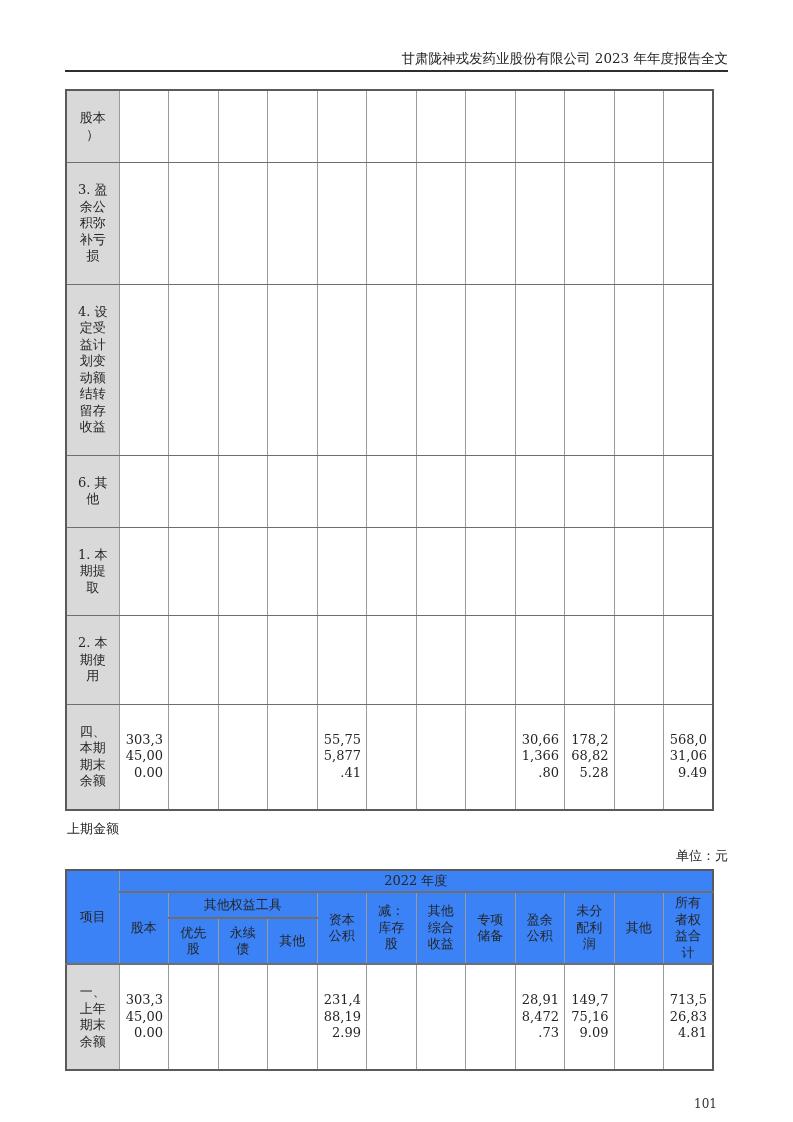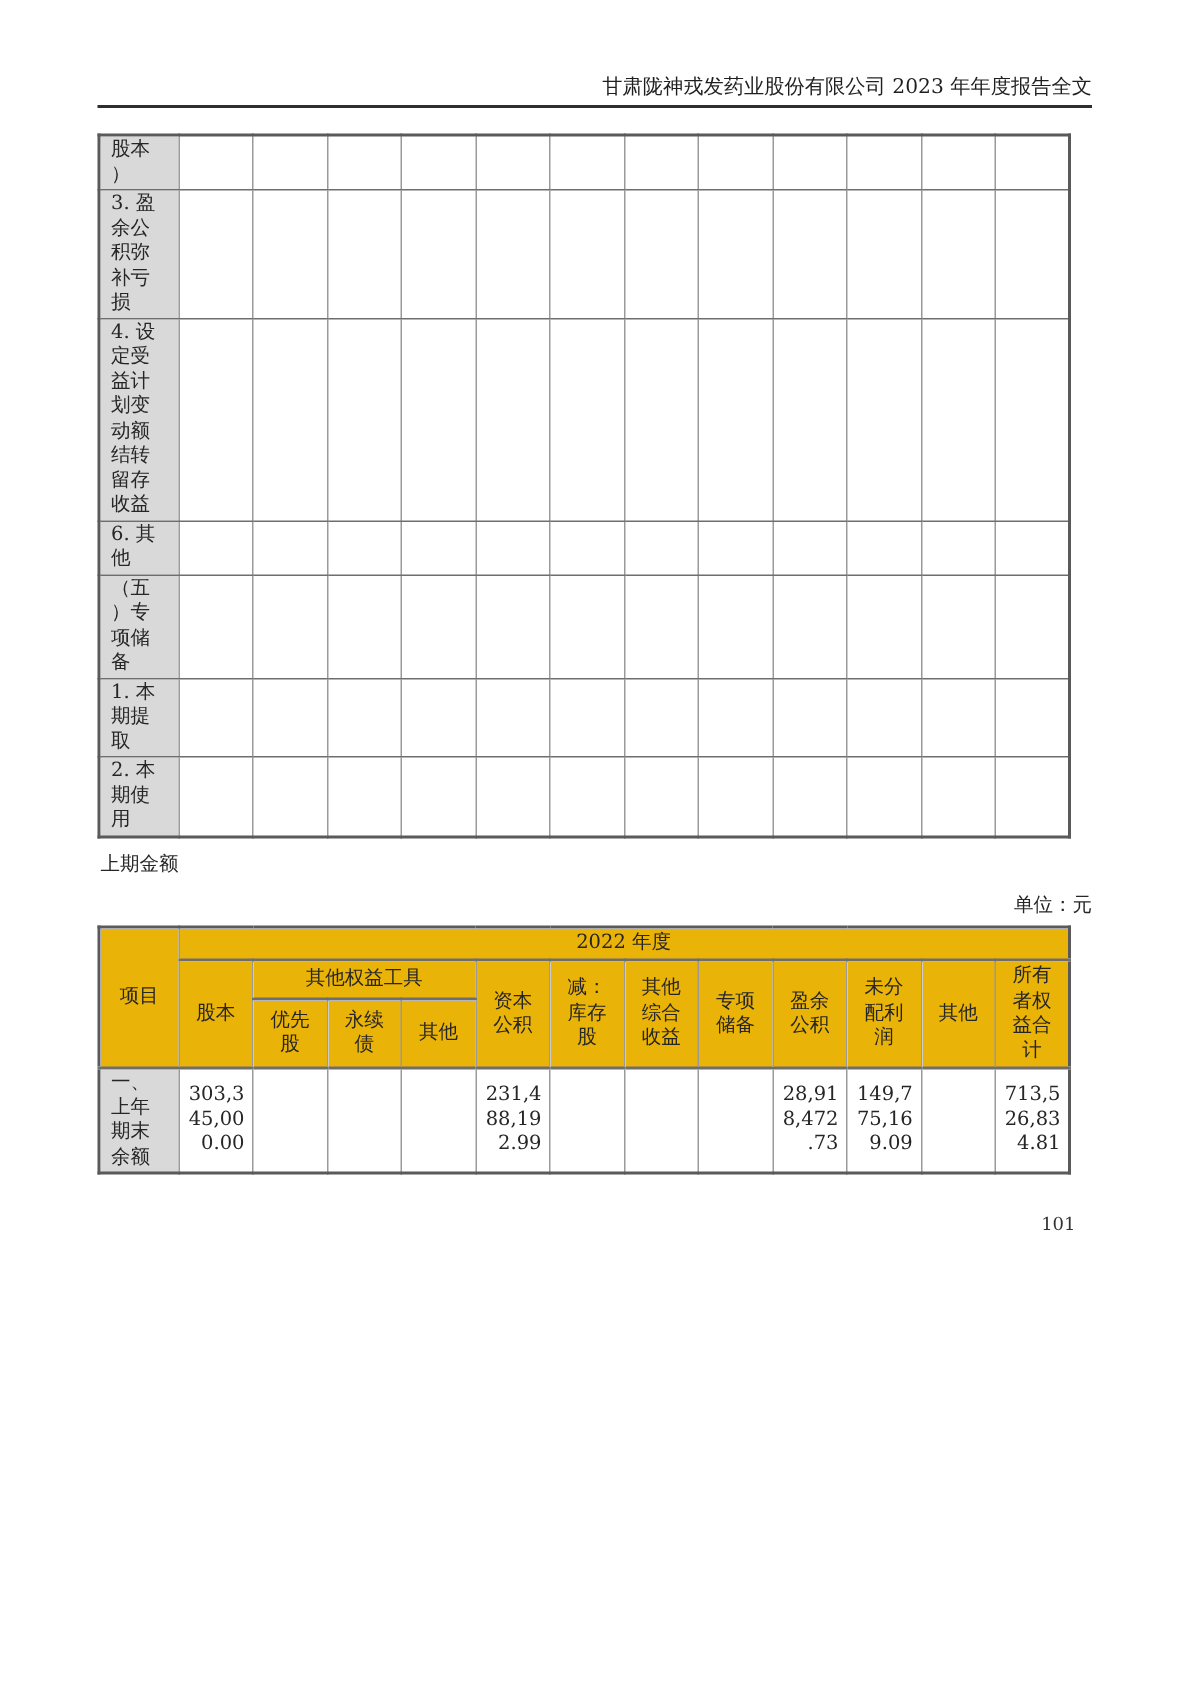--- a/index.html
+++ b/index.html
@@ -38,33 +38,33 @@
     border-top:1px solid #6e6e6e;
     border-bottom:1px solid #6e6e6e;
     line-height:16.5px;
     vertical-align:middle;
     overflow:hidden;
     word-break:break-all;
     line-break:anywhere;
   }
   .tbl td.lbl {
     background:#d9d9d9;
-    padding:1px 7px;
-    text-align:left;
+    padding:19px 7px;
+    text-align:center;
     margin-left:12px;
   }
   .tbl td.num {
     background:#ffffff;
     padding:1.5px 5px;
     text-align:right;
   }
   .t1 { margin-top:17px; }
   .t2 { margin-top:5px; }
   .t2 th {
-    background:#eab308;
+    background:#3b82f6;
     padding:2px 5px;
     font-weight:normal;
     text-align:center;
   }
   .t2 thead th { border-bottom-width:2px; }
   .section-label {
     margin:9px 0 0 67px;
     font-size:13px;
     line-height:17px;
   }
@@ -158,35 +158,20 @@
         <td class="num"></td>
         <td class="num"></td>
         <td class="num"></td>
         <td class="num"></td>
         <td class="num"></td>
         <td class="num"></td>
         <td class="num"></td>
         <td class="num"></td>
       </tr>
       <tr>
-        <td class="lbl">（五）专项储备</td>
-        <td class="num"></td>
-        <td class="num"></td>
-        <td class="num"></td>
-        <td class="num"></td>
-        <td class="num"></td>
-        <td class="num"></td>
-        <td class="num"></td>
-        <td class="num"></td>
-        <td class="num"></td>
-        <td class="num"></td>
-        <td class="num"></td>
-        <td class="num"></td>
-      </tr>
-      <tr>
         <td class="lbl">1. 本期提取</td>
         <td class="num"></td>
         <td class="num"></td>
         <td class="num"></td>
         <td class="num"></td>
         <td class="num"></td>
         <td class="num"></td>
         <td class="num"></td>
         <td class="num"></td>
         <td class="num"></td>
@@ -201,20 +186,35 @@
         <td class="num"></td>
         <td class="num"></td>
         <td class="num"></td>
         <td class="num"></td>
         <td class="num"></td>
         <td class="num"></td>
         <td class="num"></td>
         <td class="num"></td>
         <td class="num"></td>
         <td class="num"></td>
+      </tr>
+      <tr>
+        <td class="lbl">四、本期期末余额</td>
+        <td class="num">303,345,000.00</td>
+        <td class="num"></td>
+        <td class="num"></td>
+        <td class="num"></td>
+        <td class="num">55,755,877.41</td>
+        <td class="num"></td>
+        <td class="num"></td>
+        <td class="num"></td>
+        <td class="num">30,661,366.80</td>
+        <td class="num">178,268,825.28</td>
+        <td class="num"></td>
+        <td class="num">568,031,069.49</td>
       </tr>
     </tbody>
 </table>
 
 <div class="section-label">上期金额</div>
 <div class="unit-label">单位：元</div>
 
 <table class="tbl t2">
   <colgroup>
     <col class="c-lbl">

